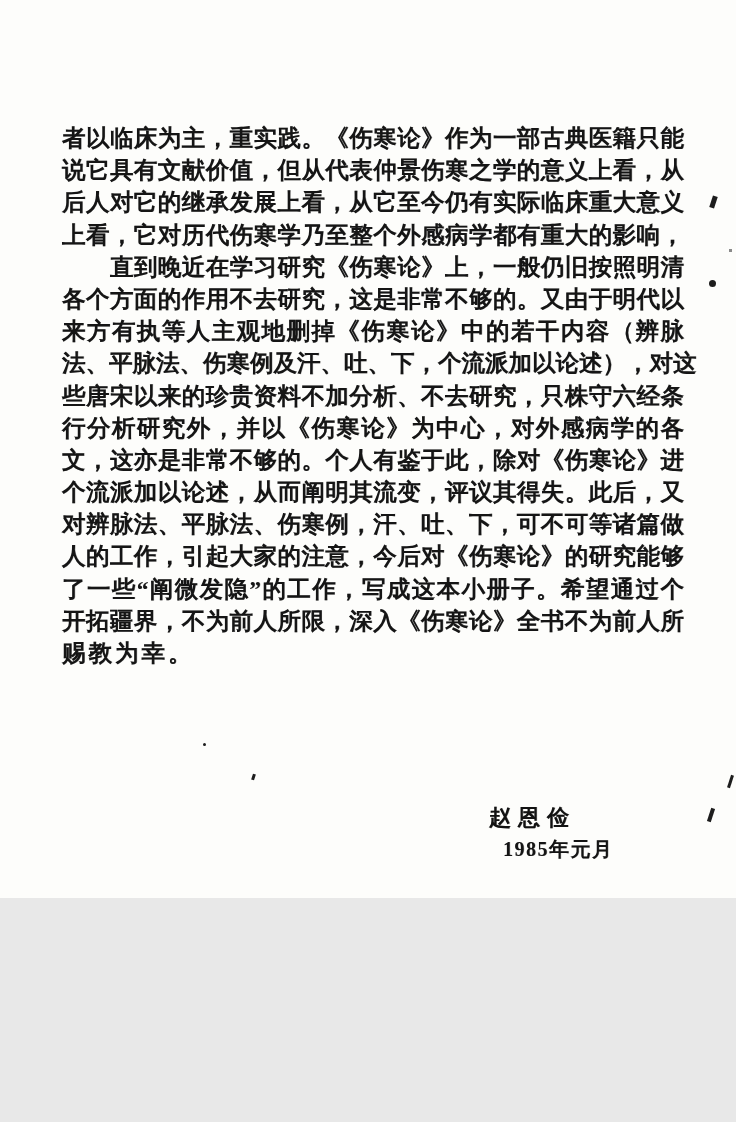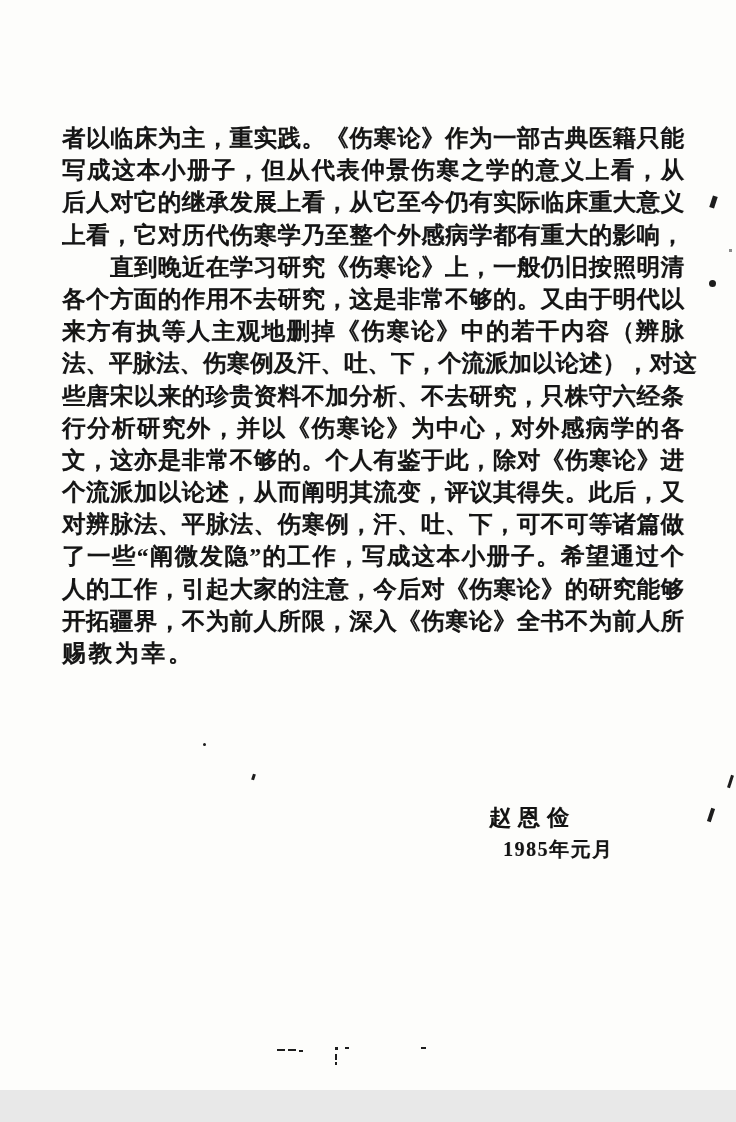--- a/index.html
+++ b/index.html
@@ -3,21 +3,21 @@
 <meta charset="utf-8">
 <style>
   html, body {
     margin: 0;
     padding: 0;
     background: #e8e8e8;
   }
   .page {
     position: relative;
     width: 736px;
-    height: 1090px;
+    height: 898px;
     margin: 0 auto;
     background: #fdfdfb;
     overflow: hidden;
     font-family: "Liberation Serif", "DejaVu Serif", serif;
     color: #161616;
   }
   .text-block {
     position: absolute;
     left: 62px;
     top: 122px;
@@ -69,34 +69,34 @@
   .speck.round { border-radius: 50%; }
   .speck.tilt { transform: rotate(18deg); }
 </style>
 </head>
 <body>
 
 <div class="page">
 
   <div class="text-block">
       <div class="line">者以临床为主，重实践。《伤寒论》作为一部古典医籍只能</div>
-      <div class="line">写成这本小册子，但从代表仲景伤寒之学的意义上看，从</div>
+      <div class="line">说它具有文献价值，但从代表仲景伤寒之学的意义上看，从</div>
       <div class="line">后人对它的继承发展上看，从它至今仍有实际临床重大意义</div>
       <div class="line">上看，它对历代伤寒学乃至整个外感病学都有重大的影响，</div>
       <div class="line indent">直到晚近在学习研究《伤寒论》上，一般仍旧按照明清</div>
       <div class="line">各个方面的作用不去研究，这是非常不够的。又由于明代以</div>
       <div class="line">来方有执等人主观地删掉《伤寒论》中的若干内容（辨脉</div>
       <div class="line">法、平脉法、伤寒例及汗、吐、下，个流派加以论述），对这</div>
       <div class="line">些唐宋以来的珍贵资料不加分析、不去研究，只株守六经条</div>
       <div class="line">行分析研究外，并以《伤寒论》为中心，对外感病学的各</div>
       <div class="line">文，这亦是非常不够的。个人有鉴于此，除对《伤寒论》进</div>
       <div class="line">个流派加以论述，从而阐明其流变，评议其得失。此后，又</div>
       <div class="line">对辨脉法、平脉法、伤寒例，汗、吐、下，可不可等诸篇做</div>
+      <div class="line">人的工作，引起大家的注意，今后对《伤寒论》的研究能够</div>
       <div class="line">了一些“阐微发隐”的工作，写成这本小册子。希望通过个</div>
-      <div class="line">人的工作，引起大家的注意，今后对《伤寒论》的研究能够</div>
       <div class="line">开拓疆界，不为前人所限，深入《伤寒论》全书不为前人所</div>
       <div class="line nojust">赐教为幸。</div>
     </div>
 
   <div class="signature-name">赵恩俭</div>
 
   <div class="signature-date">1985年元月</div>
 
   <div class="speck tilt" style="left:711px; top:196px; width:5px;  height:12px;"></div>
   <div class="speck faint" style="left:729px; top:249px; width:3px;  height:3px;"></div>

